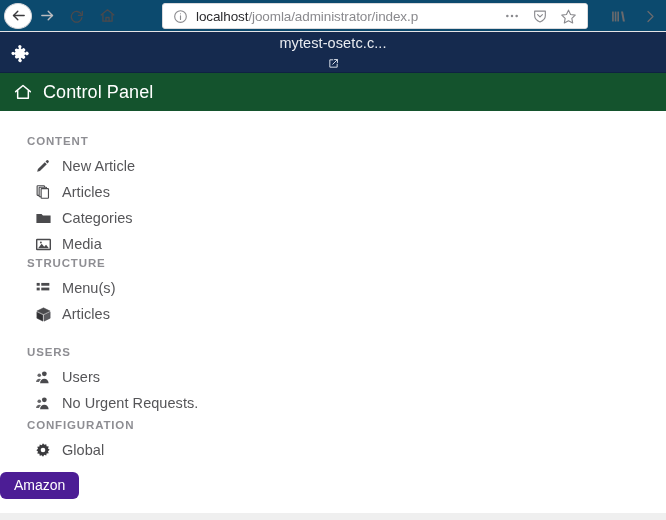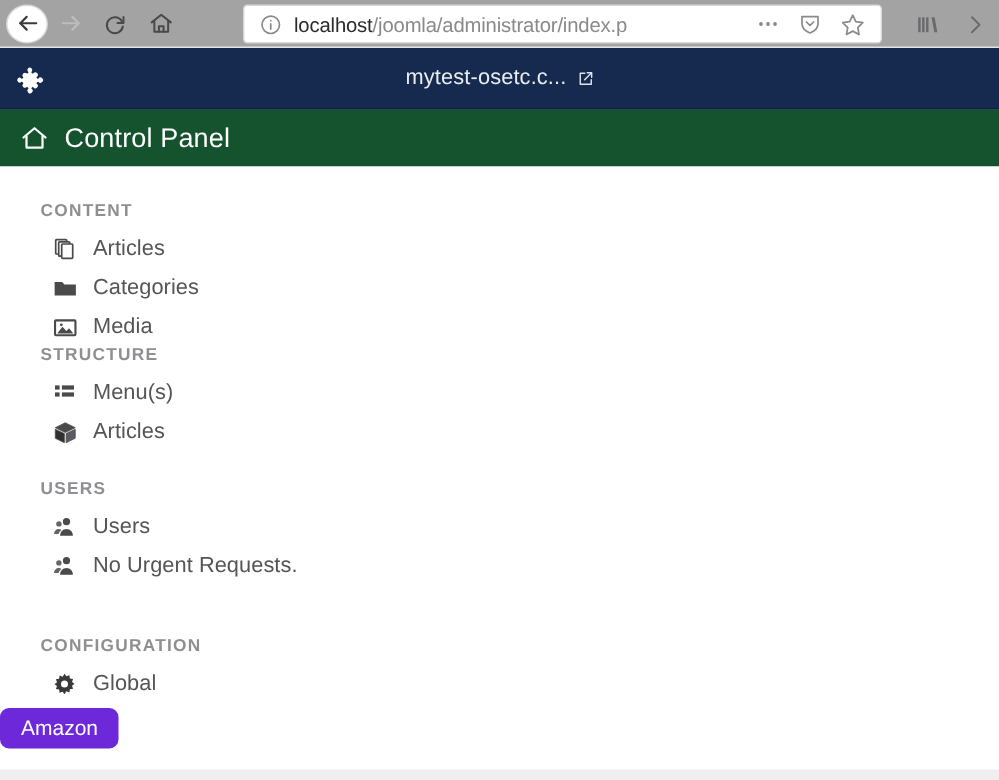--- a/index.html
+++ b/index.html
@@ -12,21 +12,21 @@
     overflow: hidden;
     background: #ffffff;
     font-family: "Liberation Sans", sans-serif;
     -webkit-font-smoothing: antialiased;
   }
 
   
   .browser-chrome {
     position: relative;
     height: 32px;
-    background: #a3a3a3;
+    background: #0c4a6e;
     border-bottom: 1px solid #e4e4e6;
     display: flex;
     align-items: center;
     box-sizing: border-box;
   }
   .nav-btns {
     display: flex;
     align-items: center;
     padding-left: 4px;
   }
@@ -126,20 +126,21 @@
     align-items: center;
     justify-content: center;
   }
   .site-name-wrap {
     position: absolute;
     left: 0; right: 0;
     display: flex;
     align-items: center;
     justify-content: center;
     gap: 7px;
+    flex-direction: column;
   }
   .site-name {
     color: #e9ecf1;
     font-size: 14.5px;
     letter-spacing: 0.1px;
   }
   .external-icon { display: flex; align-items: center; }
 
   
   .cp-header {
@@ -182,21 +183,21 @@
   .section-title {
     color: #8e8e93;
     font-size: 11.5px;
     font-weight: bold;
     letter-spacing: 0.85px;
     padding-left: 27px;
     margin-bottom: 6px;
   }
   .section-title.structure { }
   .section-title.users-hidden { margin-top: 19px; }
-  .section-title.configuration { margin-top: 35px; }
+  .section-title.configuration { margin-top: 3px; }
 
   .nav-item {
     display: flex;
     align-items: center;
     height: 26px;
     padding-left: 34px;
     box-sizing: border-box;
   }
   .nav-icon {
     width: 18px;
@@ -211,21 +212,21 @@
     font-size: 14.5px;
     color: #555558;
     letter-spacing: 0.05px;
   }
 
   
   .tooltip {
     position: absolute;
     left: 0px;
     top: 361px;
-    background: #6d28d9;
+    background: #4c1d95;
     color: #ffffff;
     font-size: 14px;
     padding: 5px 14px 6px 14px;
     border-radius: 6px;
     white-space: nowrap;
     z-index: 40;
   }
 
   
   .bottom-strip {
@@ -351,20 +352,29 @@
   </span>
   <span class="cp-title">Control Panel</span>
 </div>
 
 <div class="page-body">
   <div class="sidebar">
 
     <div class="section-title content">CONTENT</div>
     <div class="nav-item">
       <span class="nav-icon">
+        <svg width="16" height="16" viewBox="0 0 24 24" fill="#4a4a4d">
+          <path d="M20.1 3.9a2.1 2.1 0 0 0-3 0l-1.3 1.3 3 3 1.3-1.3a2.1 2.1 0 0 0 0-3z"></path>
+          <path d="M14.7 6.3 4.4 16.6 3.2 20.8l4.2-1.2L17.7 9.3z"></path>
+        </svg>
+      </span>
+      <span class="nav-label">New Article</span>
+    </div>
+    <div class="nav-item">
+      <span class="nav-icon">
         <svg width="16" height="16" viewBox="0 0 24 24" fill="none" stroke="#4a4a4d" stroke-width="1.7">
           <rect x="3.2" y="2.6" width="11" height="14.4" rx="0.8" fill="#ffffff"></rect>
           <rect x="6.2" y="4.8" width="11" height="14.4" rx="0.8" fill="#ffffff"></rect>
           <rect x="9.2" y="7" width="11" height="14.4" rx="0.8" fill="#ffffff"></rect>
         </svg>
       </span>
       <span class="nav-label">Articles</span>
     </div>
     <div class="nav-item">
       <span class="nav-icon">

